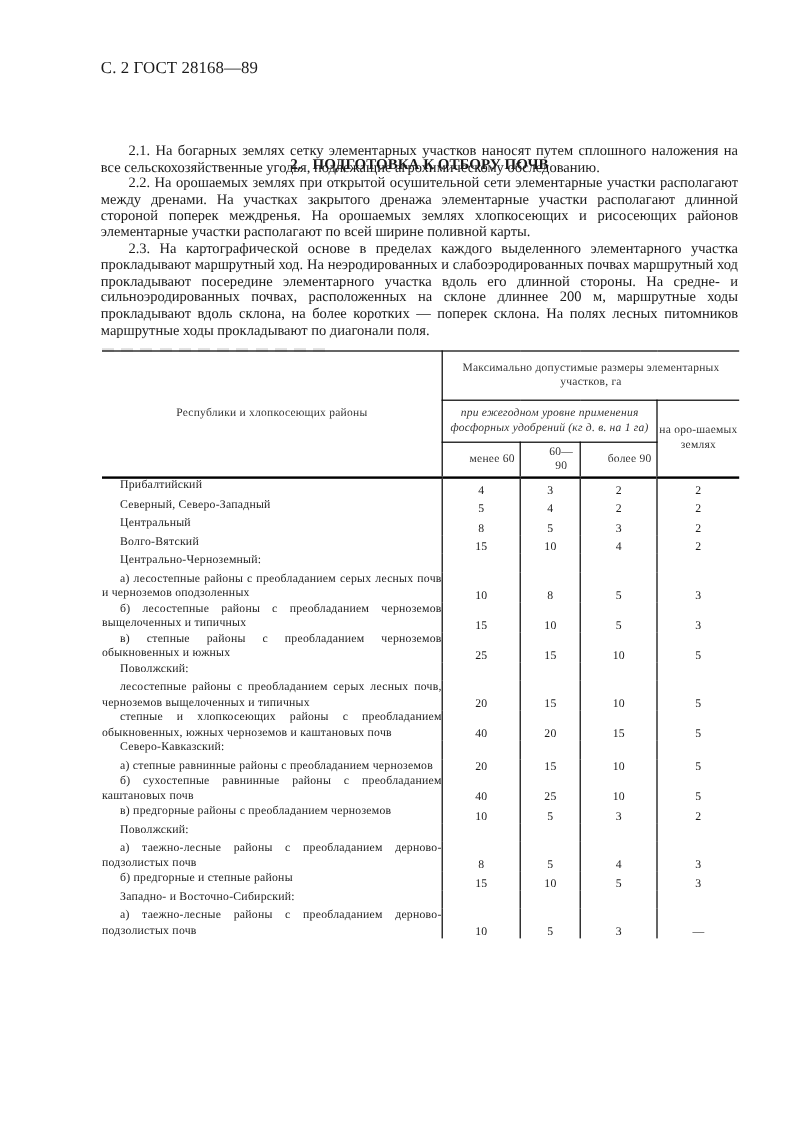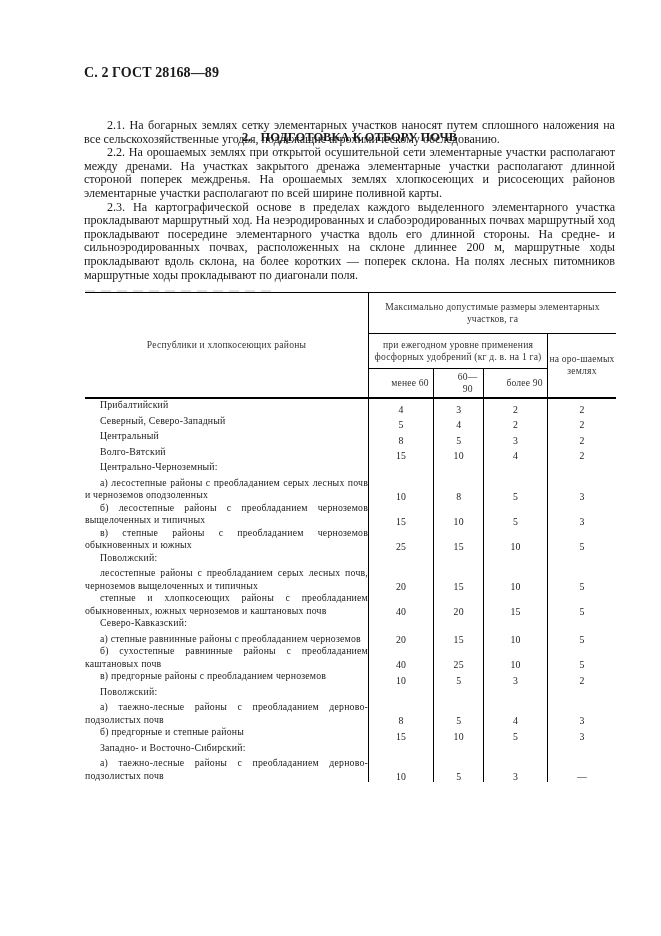--- a/index.html
+++ b/index.html
@@ -1,30 +1,30 @@
 <!DOCTYPE html>
 <html><head>
 <meta charset="utf-8">
 <style>
   html, body { margin:0; padding:0; background:#ffffff; }
   body { width:661px; height:936px; position:relative; overflow:hidden;
          font-family:"Liberation Serif", "DejaVu Serif", serif; color:#1a1a1a; }
-  .page-header { position:absolute; left:84px; top:65px; font-weight:bold; font-size:14px; letter-spacing:0.1px; }
+  .page-header { position:absolute; left:84px; top:50px; font-weight:normal; font-size:14px; letter-spacing:0.1px; }
   .section-title { position:absolute; left:84px; width:531px; top:96px; text-align:center; font-weight:bold; font-size:12.5px;margin-top:34px; }
   .section-title .num { margin-right:6px; }
   .body-text { position:absolute; left:84px; width:531px; top:119px; font-size:12.1px; line-height:13.6px; text-align:justify; }
   .body-text p { margin:0; text-indent:23px; }
   .ghost { position:absolute; left:85px; top:290px; width:190px; height:3px; background:repeating-linear-gradient(90deg,#cfcfcf 0 10px,transparent 10px 16px); opacity:.6; }
 
   table.soil { position:absolute; left:85px; top:292px; width:531px; border-collapse:collapse; font-size:9.6px; letter-spacing:0.2px; }
   table.soil th { font-weight:normal; color:#333; vertical-align:middle; line-height:12.5px; }
   table.soil .topline { border-top:1.6px solid #000; }
   .hdr-region { width:281px; border-right:1.3px solid #000; }
   .hdr-max { border-bottom:1.3px solid #000; height:40px; padding:0 6px; }
-  .hdr-fert { border-bottom:1.3px solid #000; border-right:1.3px solid #000; height:34px; padding:0 3px; }
+  .hdr-fert { border-bottom:1.3px solid #000; border-right:1.3px solid #000; height:34px; padding:0 3px;font-style:italic; }
   .hdr-irr { width:66px; padding-top:0; }
   .hdr-sub { height:26px; border-bottom:2.4px solid #000; }
   .hdr-sub.bd { border-right:1.3px solid #000;padding-left:19px; }
   .hdr-irr { border-bottom:2.4px solid #000; }
   .hdr-region { border-bottom:2.4px solid #000; }
 
   table.soil td { font-size:9.8px; padding:0; vertical-align:bottom; }
   td.name { width:281px; border-right:1.3px solid #000; padding:3px 4px 2px 0; line-height:12.5px; text-align:justify; color:#222; }
   td.name .ind { display:inline-block; width:15px; }
   td.name.group { padding-top:4px; }

